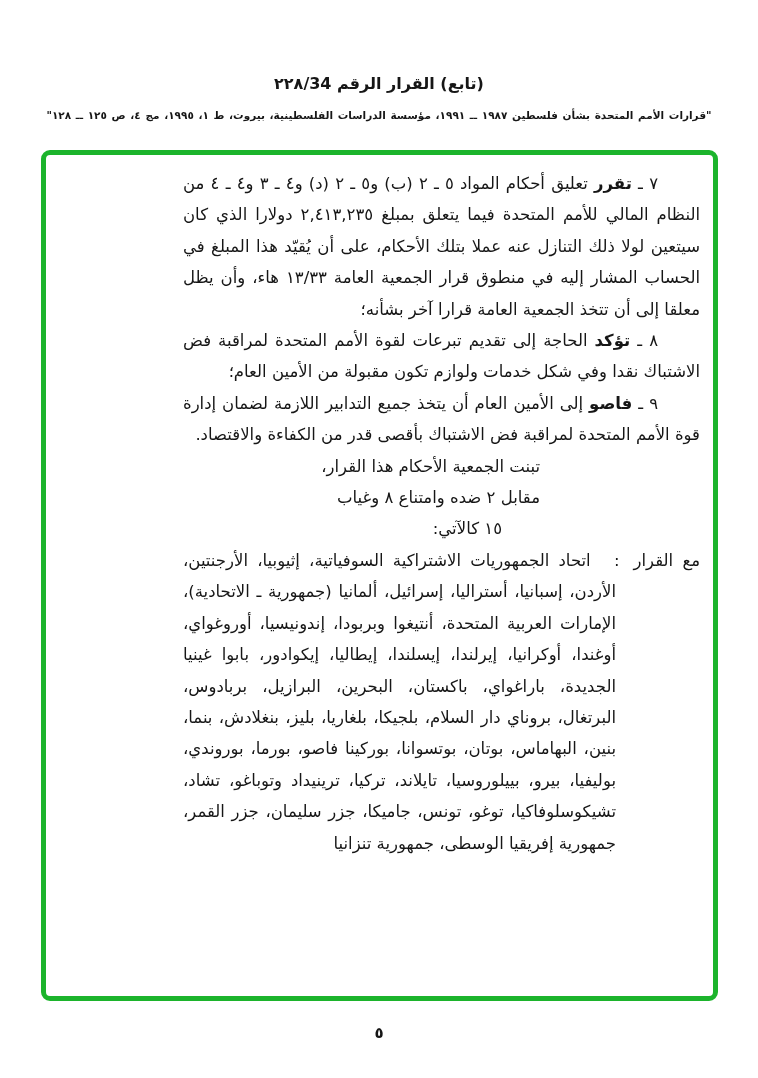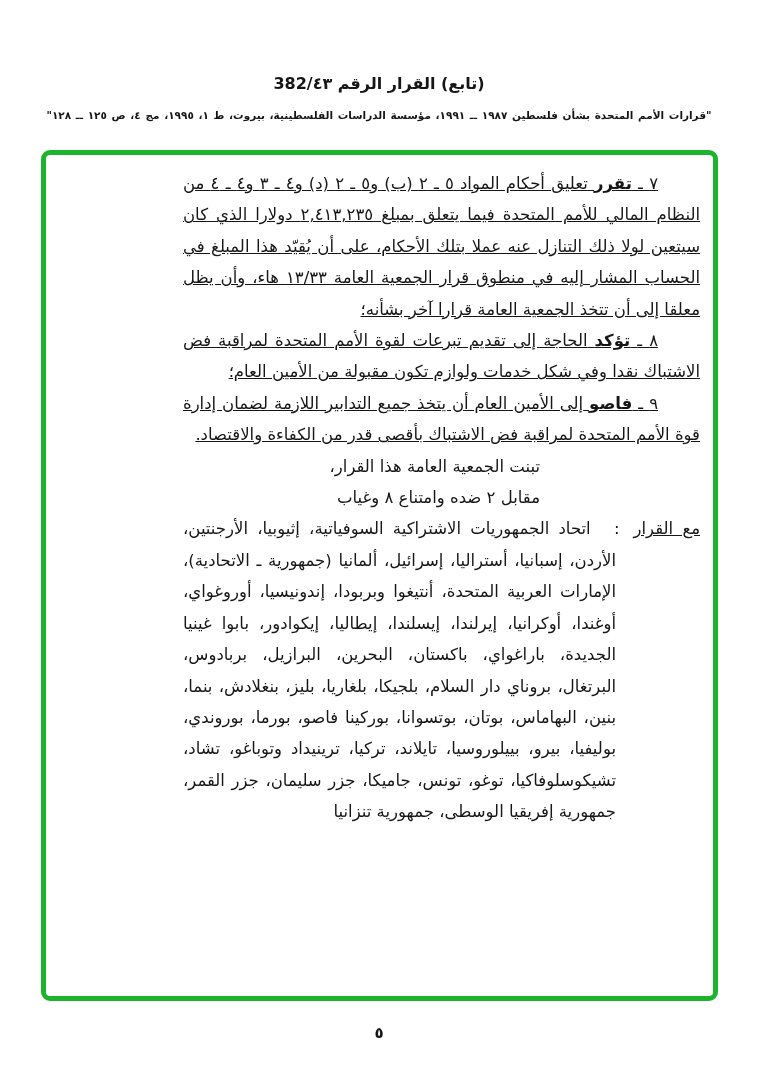--- a/index.html
+++ b/index.html
@@ -36,47 +36,46 @@
   .textblock {
     position: absolute; top: 168px; right: 58px;
     width: 517px;
     font-size: 16.5px;
     line-height: 31.4px;
     text-align: justify;
   }
   p.resolution-para {
     margin: 0;
     text-indent: 42px; 
-    text-decoration: underline;
   }
   .verb { font-weight: bold; }
   .adoption {
     text-align: right;
     padding-left: 95px;
     padding-right: 160px;
   }
   .adoption .line { white-space: nowrap; }
   .adoption .line-last { padding-right: 38px; }
   p.countries {
     margin: 0;
     padding-right: 84px;
     text-indent: -84px; 
   }
-  .vote-label { margin-left: 14px; text-decoration: underline; }
+  .vote-label { margin-left: 14px; }
   .vote-sep { margin-left: 14px; }
   .page-num {
     position: absolute; top: 1024px; left: 0; right: 0;
     text-align: center;
     font-size: 15px; font-weight: bold;
   }
 </style>
 </head>
 <body>
 
-<div class="doc-title">(تابع) القرار الرقم 382/٤٣</div>
+<div class="doc-title">(تابع) القرار الرقم ٢٢٨/34</div>
 
 <div class="doc-subtitle">"قرارات الأمم المتحدة بشأن فلسطين ١٩٨٧ ــ ١٩٩١، مؤسسة الدراسات الفلسطينية، بيروت، ط ١، ١٩٩٥، مج ٤، ص ١٢٥ ــ ١٢٨"</div>
 
 <div class="content-frame" style="border-color: rgb(28, 180, 44);"></div>
 
 <div class="textblock">
 
   <p class="resolution-para">
     <span>٧ ـ</span>
     <span class="verb">تقرر</span>
@@ -89,22 +88,23 @@
     <span>الحاجة إلى تقديم تبرعات لقوة الأمم المتحدة لمراقبة فض الاشتباك نقدا وفي شكل خدمات ولوازم تكون مقبولة من الأمين العام؛</span>
   </p>
 
   <p class="resolution-para">
     <span>٩ ـ</span>
     <span class="verb">فاصو</span>
     <span>إلى الأمين العام أن يتخذ جميع التدابير اللازمة لضمان إدارة قوة الأمم المتحدة لمراقبة فض الاشتباك بأقصى قدر من الكفاءة والاقتصاد.</span>
   </p>
 
   <div class="adoption">
-    <div class="line">تبنت الجمعية العامة هذا القرار،</div>
+    <div class="line">تبنت الجمعية الأحكام هذا القرار،</div>
     <div class="line">مقابل ٢ ضده وامتناع ٨ وغياب</div>
+    <div class="line line-last">١٥ كالآتي:</div>
   </div>
 
   <p class="countries">
     <span class="vote-label">مع القرار</span><span class="vote-sep">:</span>
     <span>اتحاد الجمهوريات الاشتراكية السوفياتية، إثيوبيا، الأرجنتين، الأردن، إسبانيا، أستراليا، إسرائيل، ألمانيا (جمهورية ـ الاتحادية)، الإمارات العربية المتحدة، أنتيغوا وبربودا، إندونيسيا، أوروغواي، أوغندا، أوكرانيا، إيرلندا، إيسلندا، إيطاليا، إيكوادور، بابوا غينيا الجديدة، باراغواي، باكستان، البحرين، البرازيل، بربادوس، البرتغال، بروناي دار السلام، بلجيكا، بلغاريا، بليز، بنغلادش، بنما، بنين، البهاماس، بوتان، بوتسوانا، بوركينا فاصو، بورما، بوروندي، بوليفيا، بيرو، بييلوروسيا، تايلاند، تركيا، ترينيداد وتوباغو، تشاد، تشيكوسلوفاكيا، توغو، تونس، جاميكا، جزر سليمان، جزر القمر، جمهورية إفريقيا الوسطى، جمهورية تنزانيا</span>
   </p>
 
 </div>
 
 <div class="page-num">٥</div>

